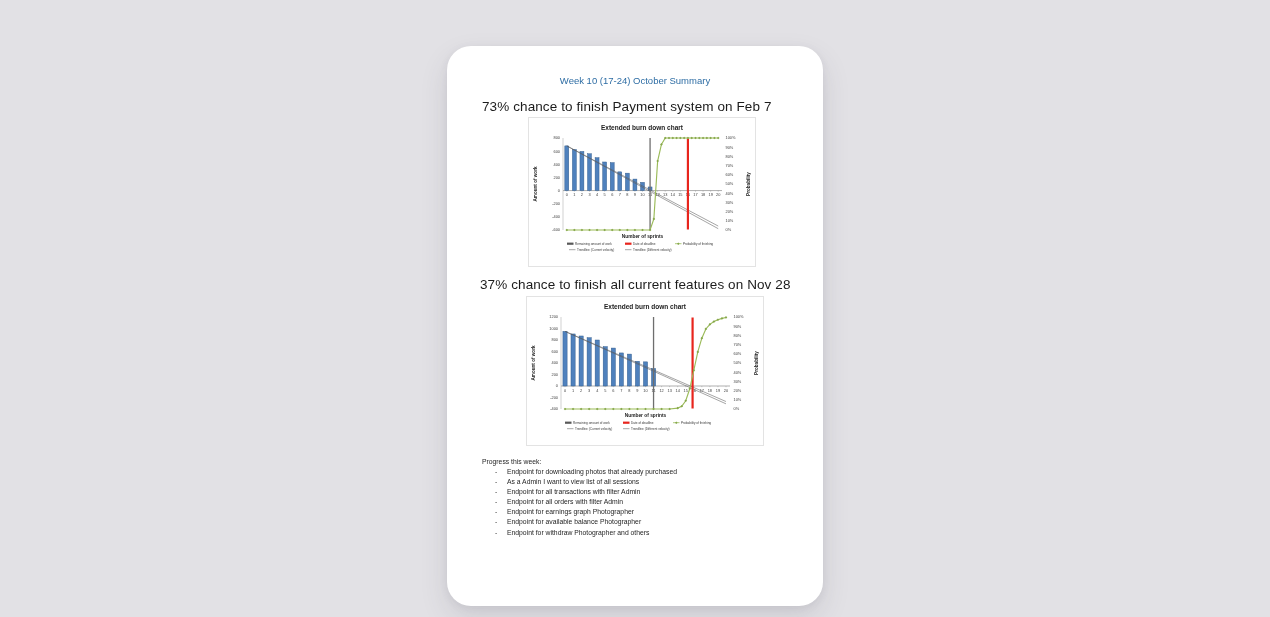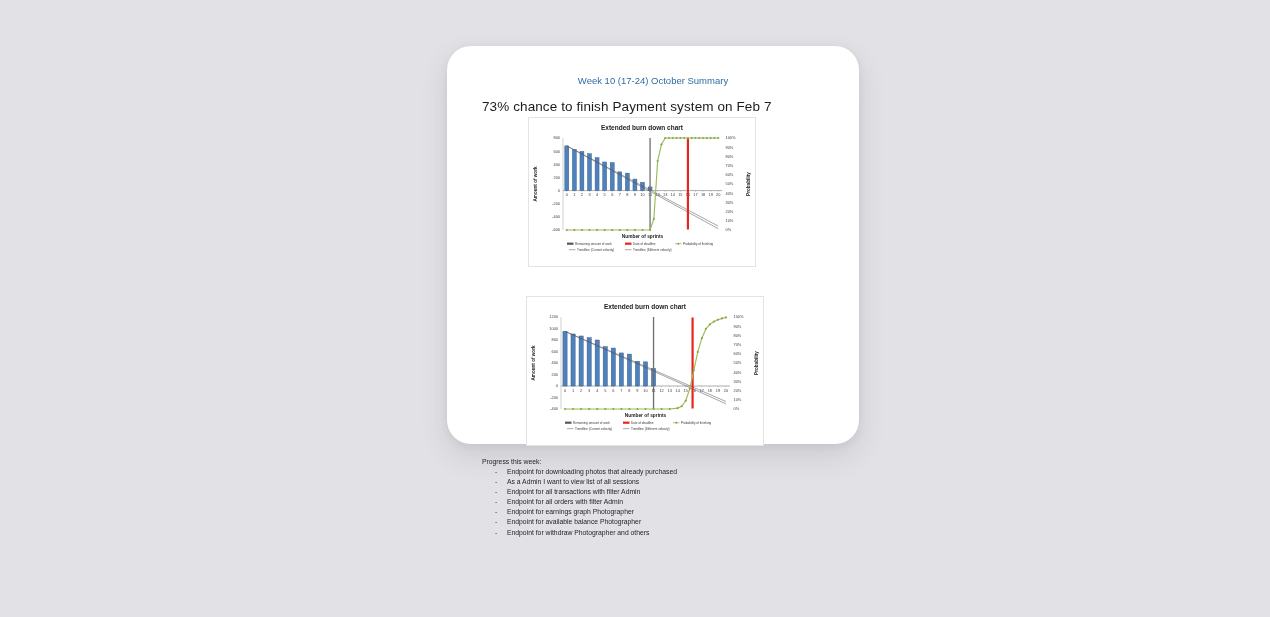--- a/index.html
+++ b/index.html
@@ -2,24 +2,23 @@
 <html><head>
 <meta charset="utf-8">
 <style>
   html,body{margin:0;padding:0;}
   body{
     width:1270px;height:617px;position:relative;overflow:hidden;
     background:#e2e1e5;
     font-family:"Liberation Sans",sans-serif;
   }
   .card{
-    position:absolute;left:447px;top:46px;width:376px;height:398px;
+    position:absolute;left:447px;top:46px;width:376px;height:560px;
     background:#ffffff;border-radius:24px;
     box-shadow:0 12px 28px rgba(60,60,80,.13), 0 2px 8px rgba(60,60,80,.07);
-    padding-left:36px;
   }
   .doc-title{
     position:absolute;top:29px;left:0;right:0;text-align:center;
     font-size:9.5px;line-height:12px;color:#2e6da4;
   }
   .h1{
     position:absolute;font-size:13.5px;color:#1c1c1c;white-space:nowrap;
     letter-spacing:.1px;
   }
   .h1-a{top:53px;left:35px;}
@@ -190,20 +189,21 @@
             <rect x="148.4" y="124.8" width="1.8" height="1.8" fill="#86a74b" transform="rotate(45 149.3 125.7)"></rect>
             <text x="154" y="127" font-size="3.1" text-anchor="start" fill="#3a3a3a" font-weight="normal">Probability of finishing</text>
             <line x1="40" y1="131.7" x2="46.5" y2="131.7" stroke="#6b6b6b" stroke-width="0.6"></line>
             <text x="48" y="133" font-size="3.1" text-anchor="start" fill="#3a3a3a" font-weight="normal">Trendline (Current velocity)</text>
             <line x1="96" y1="131.7" x2="102.5" y2="131.7" stroke="#6b6b6b" stroke-width="0.6"></line>
             <text x="104" y="133" font-size="3.1" text-anchor="start" fill="#3a3a3a" font-weight="normal">Trendline (Different velocity)</text>
           </g>
         </svg>
       </div>
 
+    <div class="h1 h1-b">37% chance to finish all current features on Nov 28</div>
 
     <div class="chart chart-2" id="chart-1">
         <svg viewBox="0 0 236 148" width="236" height="148">
           <text x="118" y="12" font-size="6.5" text-anchor="middle" fill="#222" font-weight="bold">Extended burn down chart</text>
           <g>
             <line x1="34" y1="20" x2="34" y2="112" stroke="#a0a0a0" stroke-width="0.5"></line>
             <text x="31" y="21.4" font-size="3.9" text-anchor="end" fill="#3d3d3d" font-weight="normal">1200</text>
             <text x="31" y="32.9" font-size="3.9" text-anchor="end" fill="#3d3d3d" font-weight="normal">1000</text>
             <text x="31" y="44.4" font-size="3.9" text-anchor="end" fill="#3d3d3d" font-weight="normal">800</text>
             <text x="31" y="55.9" font-size="3.9" text-anchor="end" fill="#3d3d3d" font-weight="normal">600</text>

